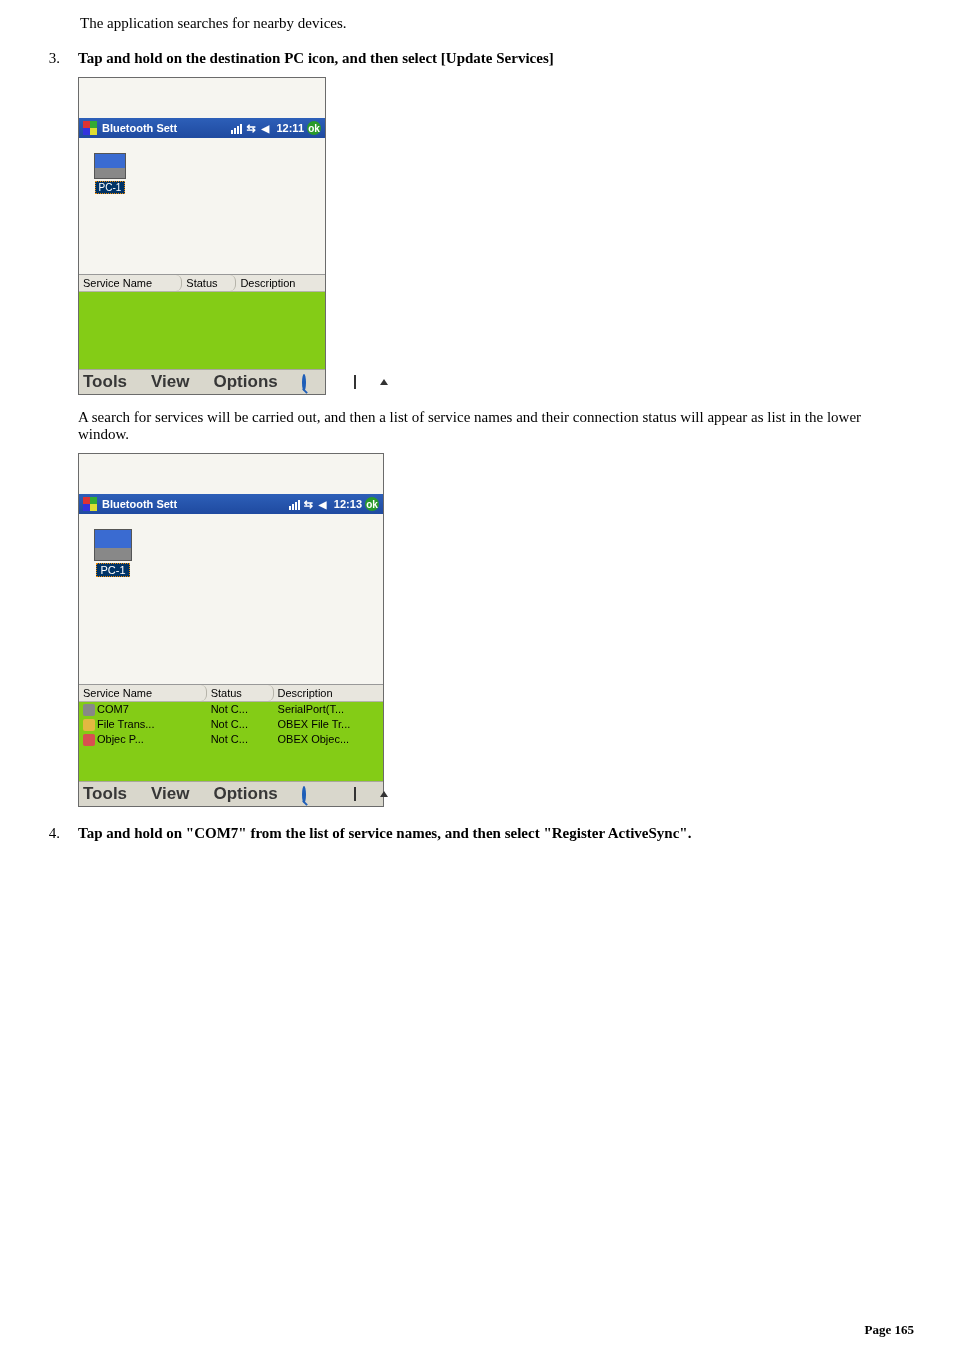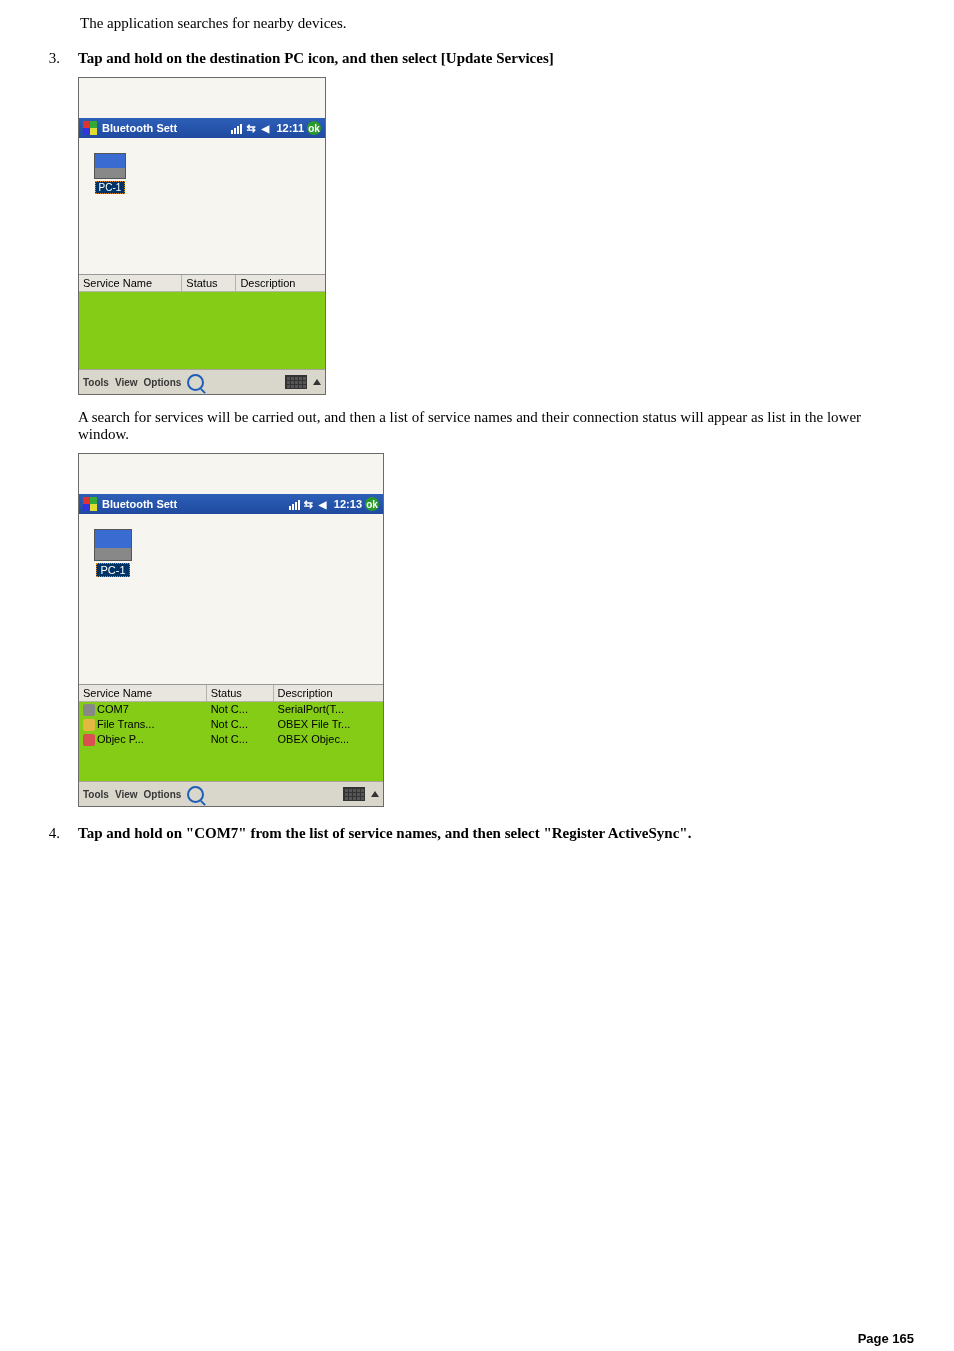--- a/index.html
+++ b/index.html
@@ -147,20 +147,21 @@
   .thead {
     display: flex;
     background: #e8e6de;
     border-bottom: 1px solid #b6b4aa;
     font-size: 11px;
   }
   .thead > div {
     padding: 2px 4px;
     border-right: 1px solid #b6b4aa;
     box-sizing: border-box;
+    border-radius: 6px;
   }
   .thead > div:last-child { border-right: none; }
   .col-svc { width: 42%; }
   .col-stat { width: 22%; }
   .col-desc { flex: 1; }
   .tbody {
     flex: 1;
     background: #84cc16;
     font-size: 11px;
   }
@@ -185,24 +186,24 @@
   .svc-icon.file { background: #e3b841; border-radius: 2px; }
   .svc-icon.obj  { background: #d85050; border-radius: 2px; }
 
   .menubar {
     background: #d9d7cc;
     border-top: 1px solid #a8a69c;
     display: flex;
     align-items: center;
     padding: 0 4px;
     height: 24px;
-    font-size: 10px;
+    font-size: 17px;
     font-weight: bold;
     color: #373737;
-    gap: 6px;
+    gap: 24px;
   }
   .menubar .spacer { flex: 1; }
   .search-icon {
     width: 13px;
     height: 13px;
     border: 2px solid #1e5eb8;
     border-radius: 50%;
     position: relative;
   }
   .search-icon::after {
@@ -230,23 +231,23 @@
     border-left: 4px solid transparent;
     border-right: 4px solid transparent;
     border-bottom: 6px solid #333;
   }
 
   .paragraph {
     margin: 12px 0 6px 38px;
   }
   .page-number {
     position: absolute;
-    bottom: 20px;
+    bottom: 28px;
     right: 40px;
-    font-family: Liberation Sans, sans-serif;
+    font-family: Liberation Serif, serif;
     font-size: 13px;
     font-weight: bold;
   }
 </style>
 </head>
 <body>
 
 <div class="page">
 
   <p class="indent">The application searches for nearby devices.</p>

